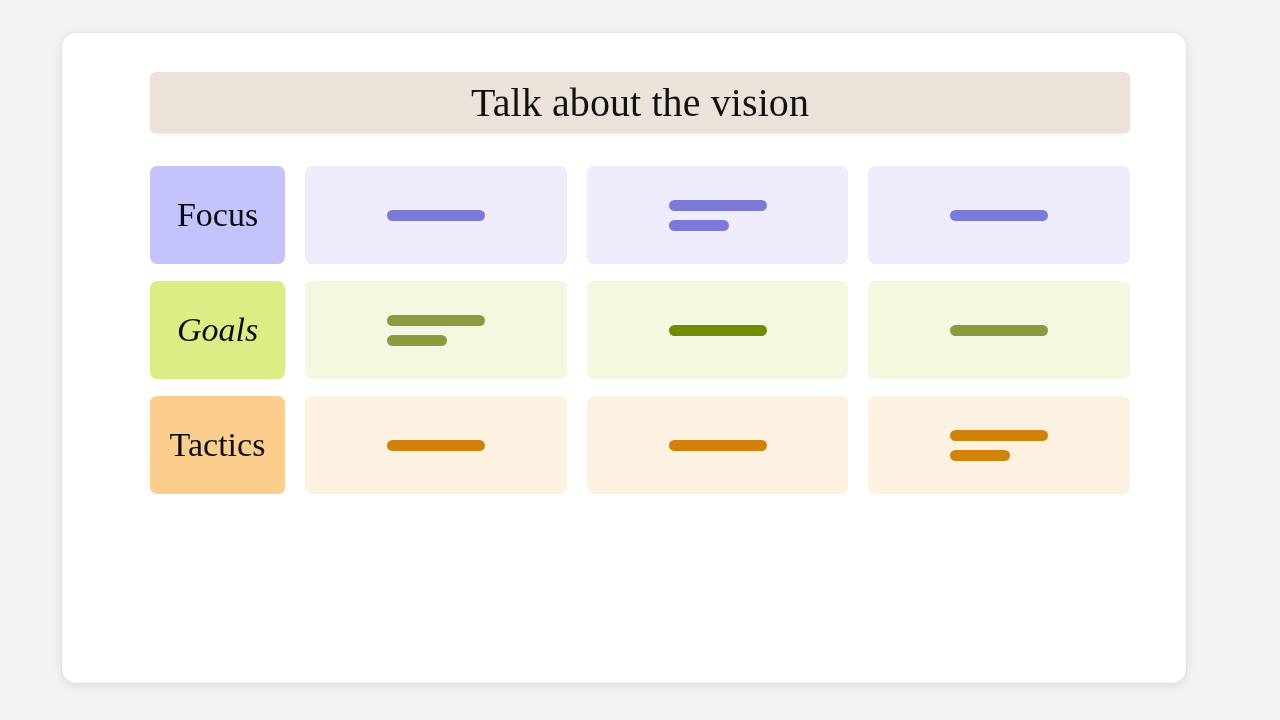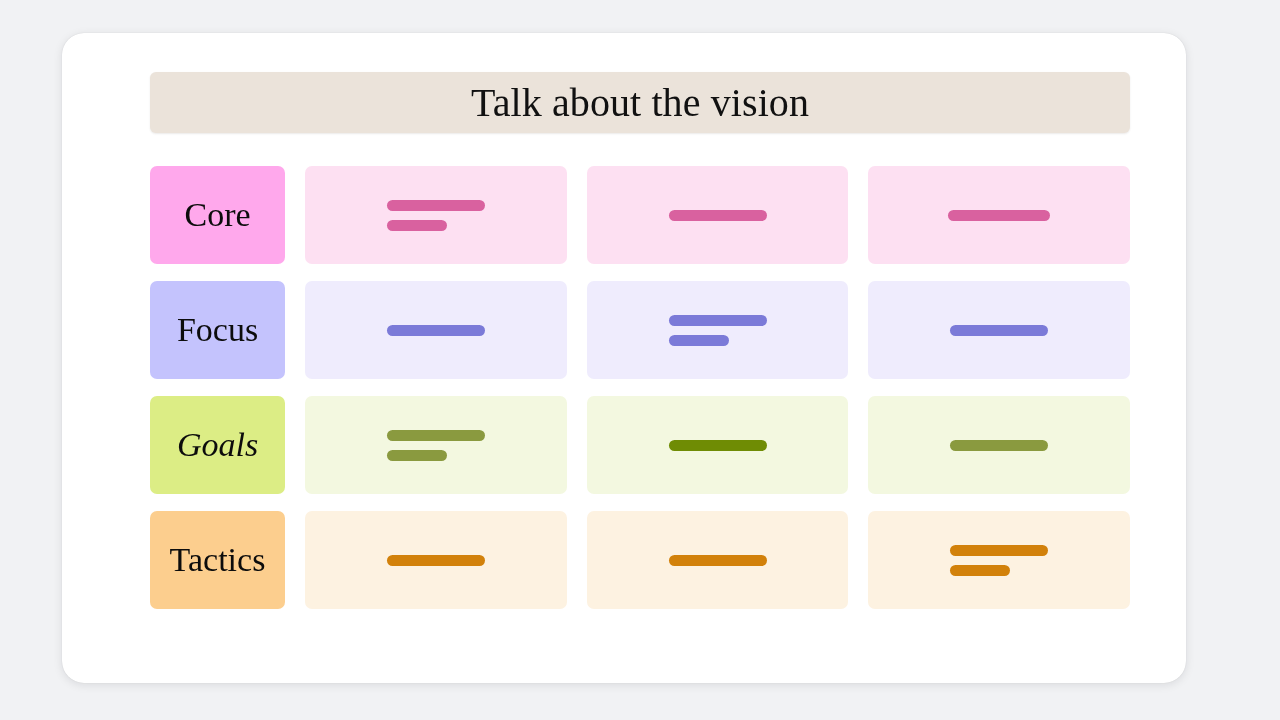--- a/index.html
+++ b/index.html
@@ -20,21 +20,21 @@
   }
 
   
   .board-card {
     position: absolute;
     left: 62px;
     top: 33px;
     width: 1124px;
     height: 650px;
     background: #ffffff;
-    border-radius: 22px;
+    border-radius: 14px;
     box-shadow: 0 2px 10px rgba(20, 22, 30, 0.10),
                 0 0 1px rgba(20, 22, 30, 0.16);
   }
 
   
   .board-grid {
     position: absolute;
     left: 88px;
     top: 39px;
     width: 980px;
@@ -129,41 +129,20 @@
 <body>
 
 <div class="board-card">
   <div class="board-grid">
 
     <div class="title-banner">
       <div class="title-text">Talk about the vision</div>
     </div>
 
     <div id="rows-container" style="display: flex; flex-direction: column; gap: 17px;">
-        <div class="row row-core">
-          <div class="row-label" style="background: rgb(255, 168, 236);">
-            <span class="row-label-text">Core</span>
-          </div>
-          <div class="cell stacked" style="background: rgb(253, 224, 242);">
-            <div class="bar-stack">
-              <div class="bar" style="width: 98px; background: rgb(217, 97, 159);"></div>
-              <div class="bar" style="width: 60px; background: rgb(217, 97, 159);"></div>
-            </div>
-          </div>
-          <div class="cell" style="background: rgb(253, 224, 242);">
-            <div class="bar-stack">
-              <div class="bar" style="width: 98px; background: rgb(217, 97, 159);"></div>
-            </div>
-          </div>
-          <div class="cell" style="background: rgb(253, 224, 242);">
-            <div class="bar-stack">
-              <div class="bar" style="width: 102px; background: rgb(217, 97, 159);"></div>
-            </div>
-          </div>
-        </div>
         <div class="row row-focus">
           <div class="row-label" style="background: rgb(196, 195, 253);">
             <span class="row-label-text">Focus</span>
           </div>
           <div class="cell" style="background: rgb(239, 236, 253);">
             <div class="bar-stack">
               <div class="bar" style="width: 98px; background: rgb(123, 122, 216);"></div>
             </div>
           </div>
           <div class="cell stacked" style="background: rgb(239, 236, 253);">

